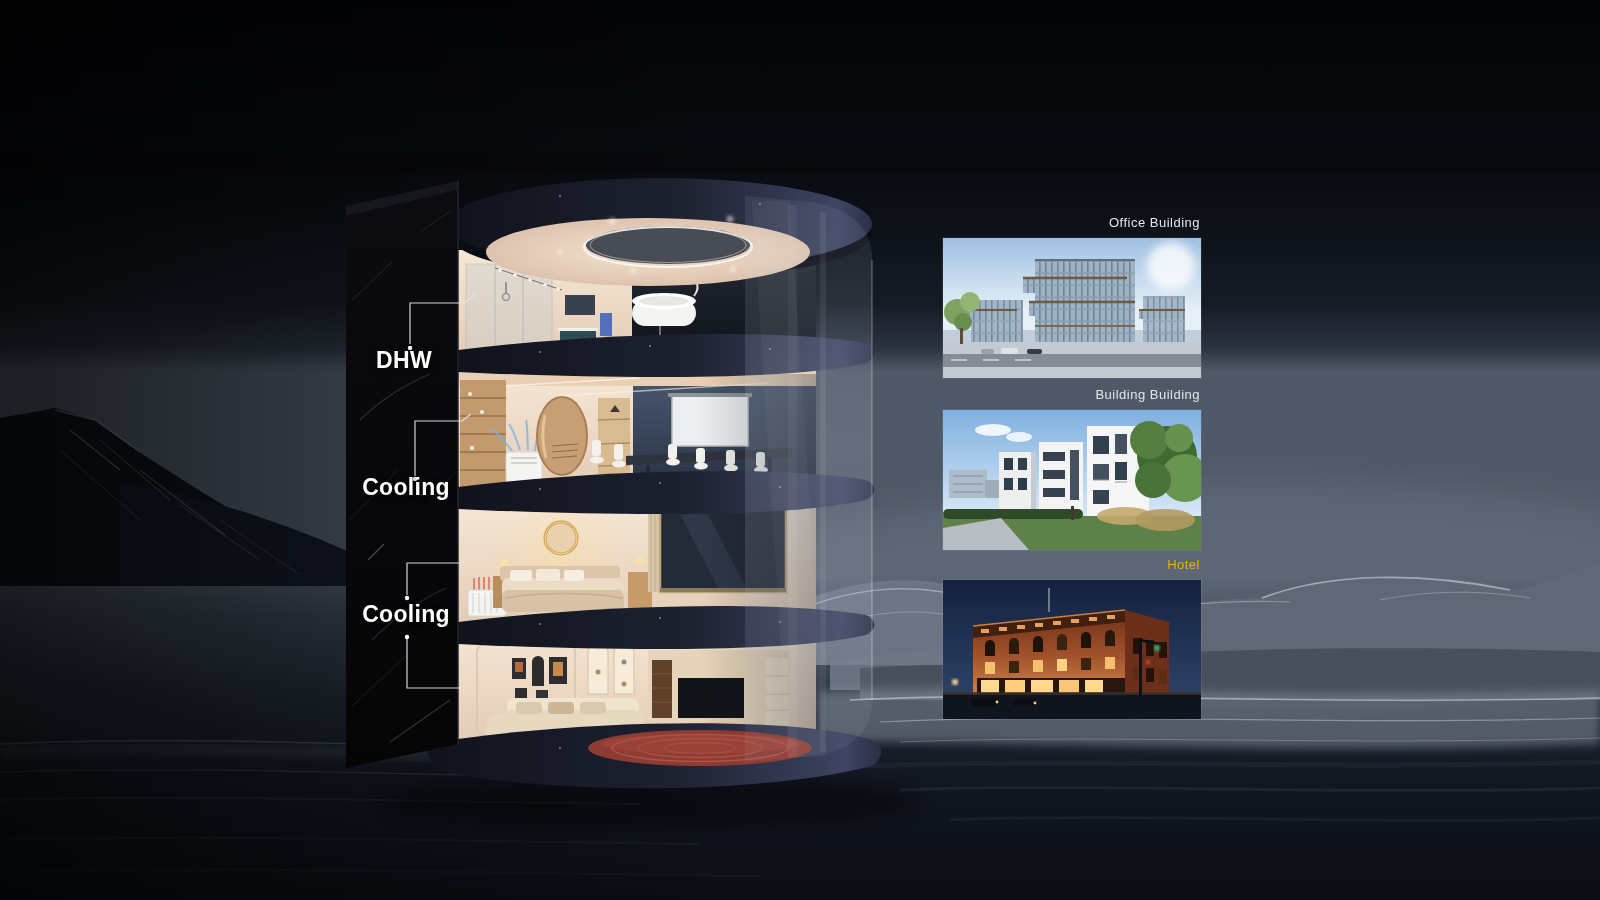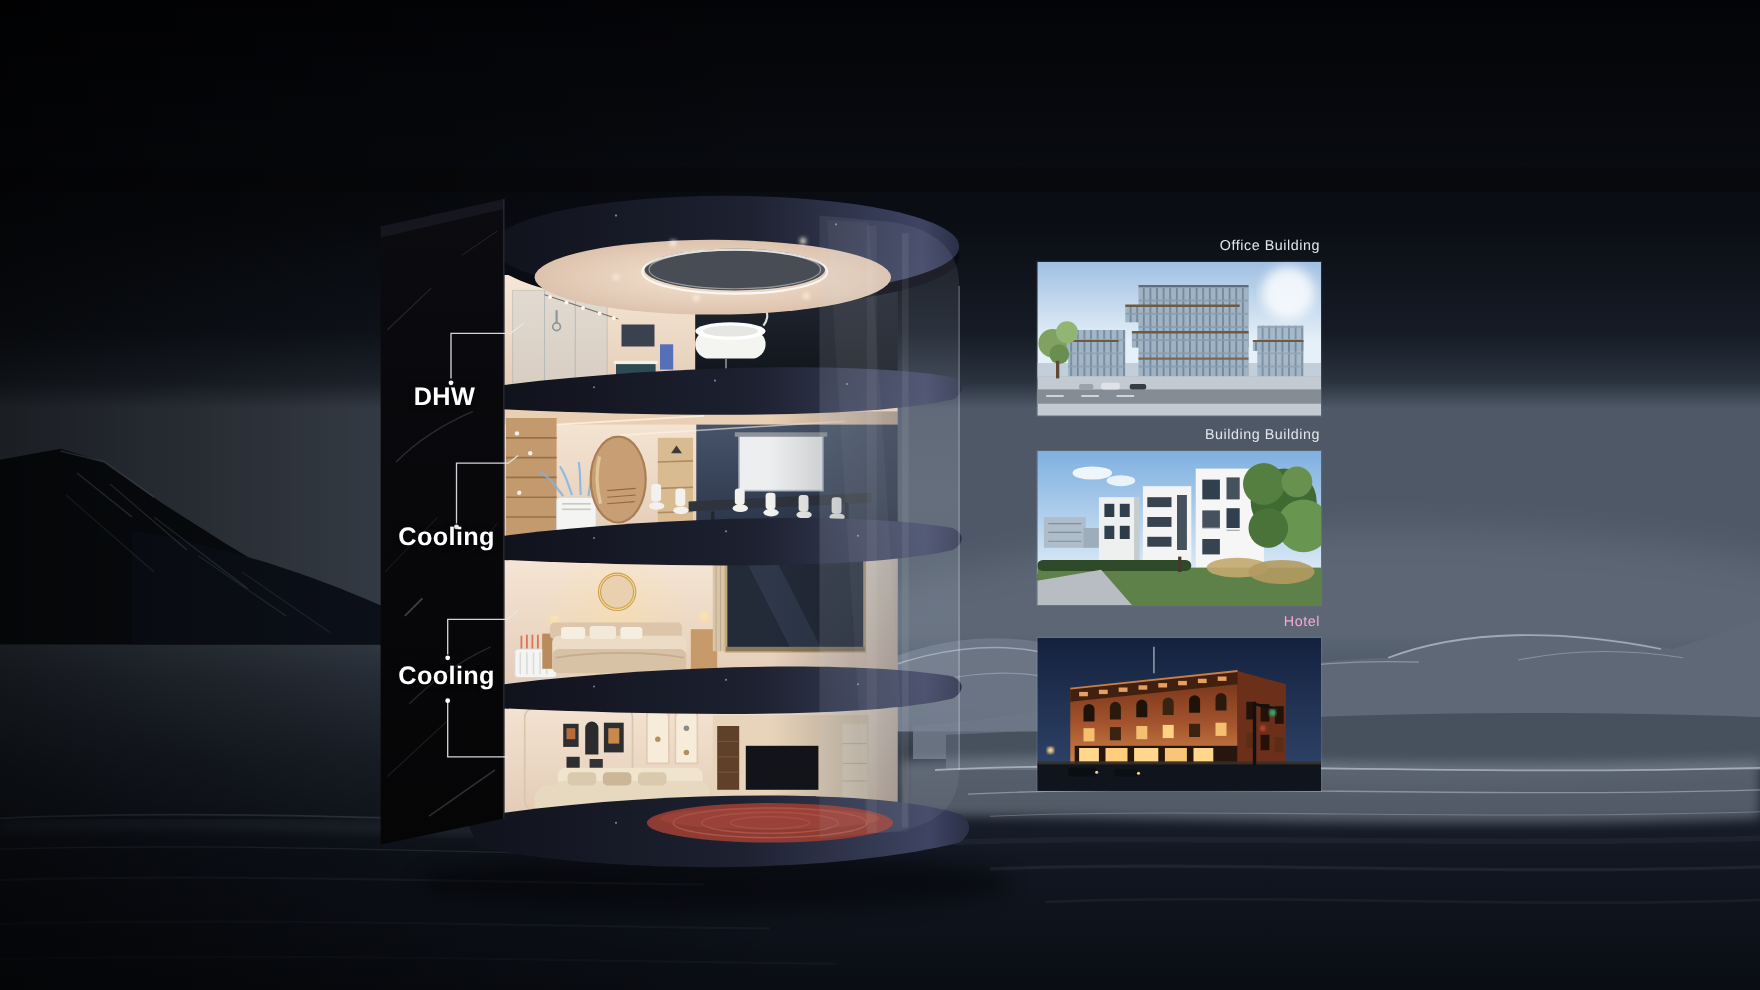--- a/index.html
+++ b/index.html
@@ -8,21 +8,21 @@
   .stage svg.layer{position:absolute;left:0;top:0;}
   .callout{position:absolute;color:#fff;font-weight:700;font-size:23px;letter-spacing:.3px;
            text-align:center;text-shadow:0 1px 6px rgba(0,0,0,.7);z-index:6;}
   #callout-dhw{left:366px;top:347px;width:76px;}
   #callout-cooling{left:362px;top:474px;width:88px;}
   #callout-heating{left:360px;top:601px;width:92px;}
   .photo-label{position:absolute;left:943px;width:257px;text-align:right;font-size:13px;
                letter-spacing:.5px;font-weight:400;color:#e2e6ec;z-index:7;}
   #label-office{top:215px;}
   #label-apartment{top:387px;}
-  #label-hotel{top:557px;color:#f9a8d4;}
+  #label-hotel{top:557px;color:#eab308;}
   .photo{position:absolute;left:943px;width:258px;z-index:5;outline:1px solid rgba(255,255,255,.08);}
   #photo-office{top:238px;height:140px;}
   #photo-apartment{top:410px;height:140px;}
   #photo-hotel{top:580px;height:139px;}
   .photo svg{display:block;width:100%;height:100%;}
 </style>
 </head>
 <body>
 
 <div class="stage">

